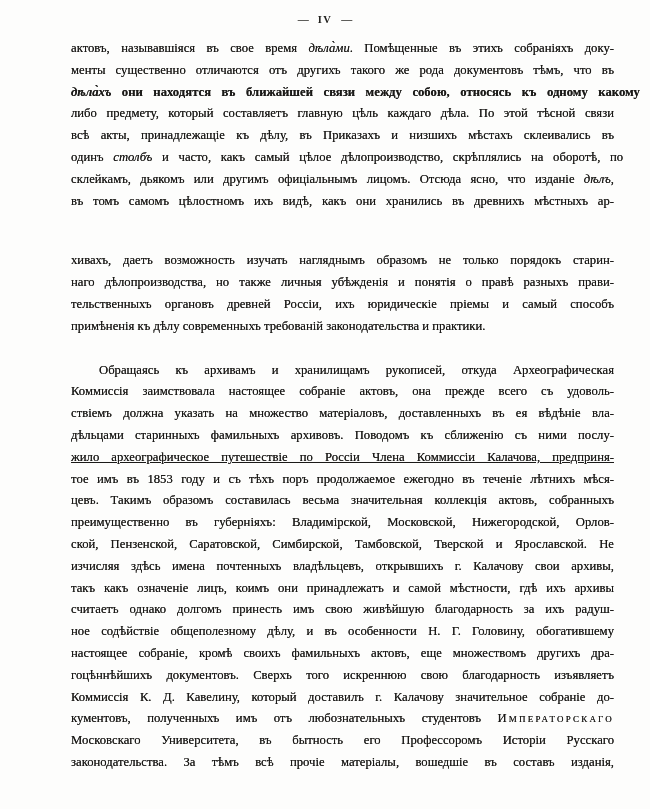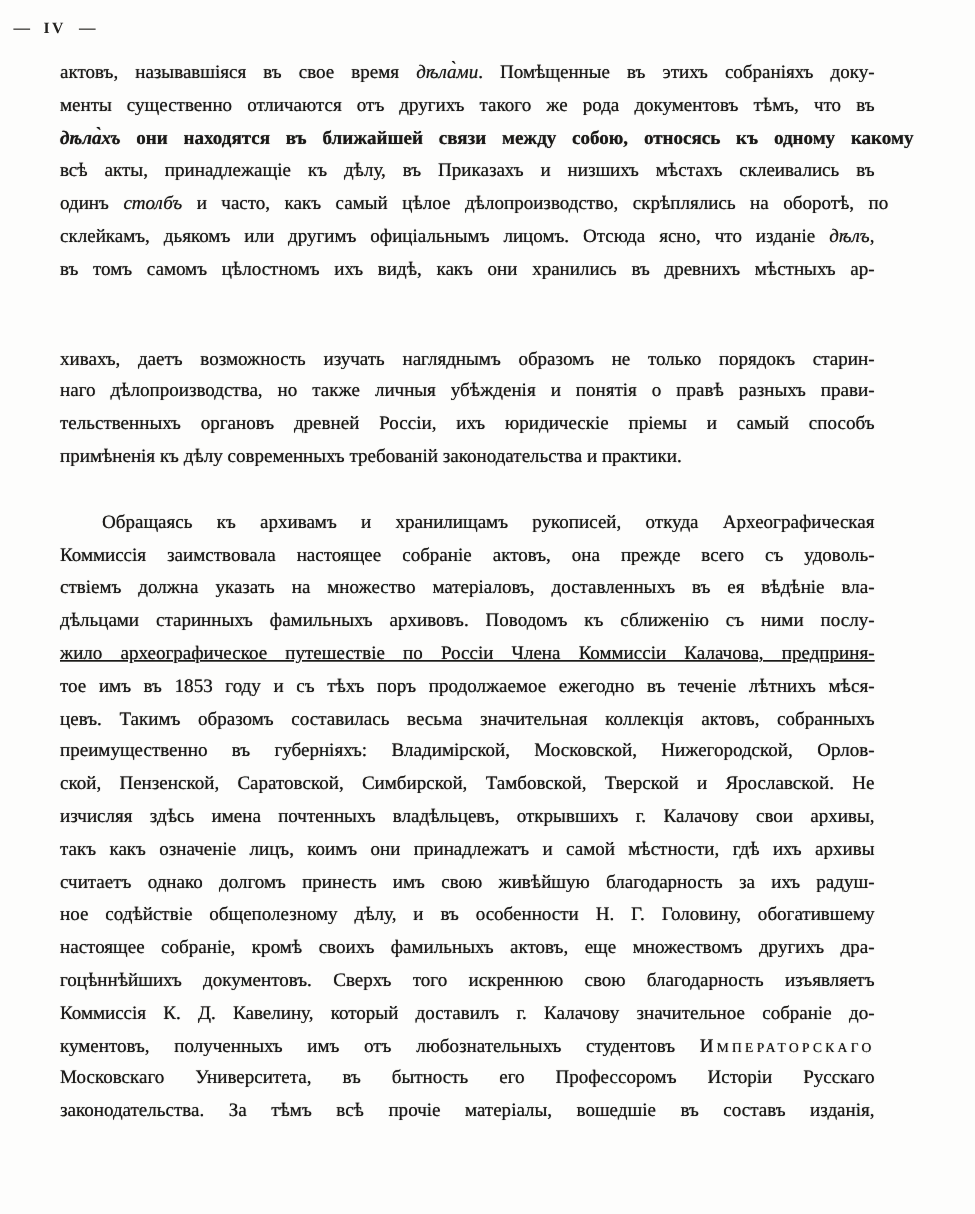--- a/index.html
+++ b/index.html
@@ -11,29 +11,30 @@
   .page {
     position: relative;
     width: 650px; height: 809px;
     background: #fdfdfc;
     font-family: "Liberation Serif", "DejaVu Serif", serif;
     color: #1b1a18;
   }
   .page-header {
     position: absolute;
     top: 13px; left: 0; right: 0;
+    text-align: center;
     font-size: 11px;
     font-weight: bold;
     color: #242320;
   }
   .page-header .dash { letter-spacing: 0; padding: 0 9px; }
   .page-header .num  { letter-spacing: 1.5px; font-size: 10.5px; }
   .content {
     position: absolute;
-    top: 38px; left: 40px;
+    top: 38px; left: 71px;
     width: 543px;
   }
   .paragraph { margin: 0; }
   .paragraph + .paragraph { margin-top: 22px; text-align: center; }
   .line {
     height: 21.8px;
     line-height: 21.8px;
     font-size: 12.7px;
     white-space: nowrap;
     text-shadow: 0 0 0.55px rgba(27,26,24,0.85);
@@ -47,20 +48,21 @@
 
 <div class="page">
   <div class="page-header">
     <span class="dash">—</span><span class="num">IV</span><span class="dash">—</span>
   </div>
   <div class="content" id="content">
       <div class="paragraph">
         <div class="line" style="word-spacing: 8.21562px;"><span><span>актовъ, называвшіяся въ свое время </span><span class="em">дѣла̀ми</span><span>. Помѣщенные въ этихъ собраніяхъ доку-</span></span></div>
         <div class="line" style="word-spacing: 6.88778px;"><span><span>менты существенно отличаются отъ другихъ такого же рода документовъ тѣмъ, что въ</span></span></div>
         <div class="line" style="word-spacing: 7.35938px; font-weight: bold;"><span><span class="em">дѣла̀хъ</span><span> они находятся въ ближайшей связи между собою, относясь къ одному какому</span></span></div>
+        <div class="line" style="word-spacing: 6.37784px;"><span><span>либо предмету, который составляетъ главную цѣль каждаго дѣла. По этой тѣсной связи</span></span></div>
         <div class="line" style="word-spacing: 8.11932px;"><span><span>всѣ акты, принадлежащіе къ дѣлу, въ Приказахъ и низшихъ мѣстахъ склеивались въ</span></span></div>
         <div class="line" style="word-spacing: 6.49148px;"><span><span>одинъ </span><span class="em">столбъ</span><span> и часто, какъ самый цѣлое дѣлопроизводство, скрѣплялись на оборотѣ, по</span></span></div>
         <div class="line" style="word-spacing: 6.13281px;"><span><span>склейкамъ, дьякомъ или другимъ офиціальнымъ лицомъ. Отсюда ясно, что изданіе </span><span class="em">дѣлъ</span><span>,</span></span></div>
         <div class="line" style="word-spacing: 6.60677px;"><span><span>въ томъ самомъ цѣлостномъ ихъ видѣ, какъ они хранились въ древнихъ мѣстныхъ ар-</span></span></div>
         <div class="line" style="word-spacing: 8.60243px; margin-top: 38px;"><span><span>хивахъ, даетъ возможность изучать нагляднымъ образомъ не только порядокъ старин-</span></span></div>
         <div class="line" style="word-spacing: 6.82244px;"><span><span>наго дѣлопроизводства, но также личныя убѣжденія и понятія о правѣ разныхъ прави-</span></span></div>
         <div class="line" style="word-spacing: 10.0816px;"><span><span>тельственныхъ органовъ древней Россіи, ихъ юридическіе пріемы и самый способъ</span></span></div>
         <div class="line"><span><span>примѣненія къ дѣлу современныхъ требованій законодательства и практики.</span></span></div>
       </div>
       <div class="paragraph">

